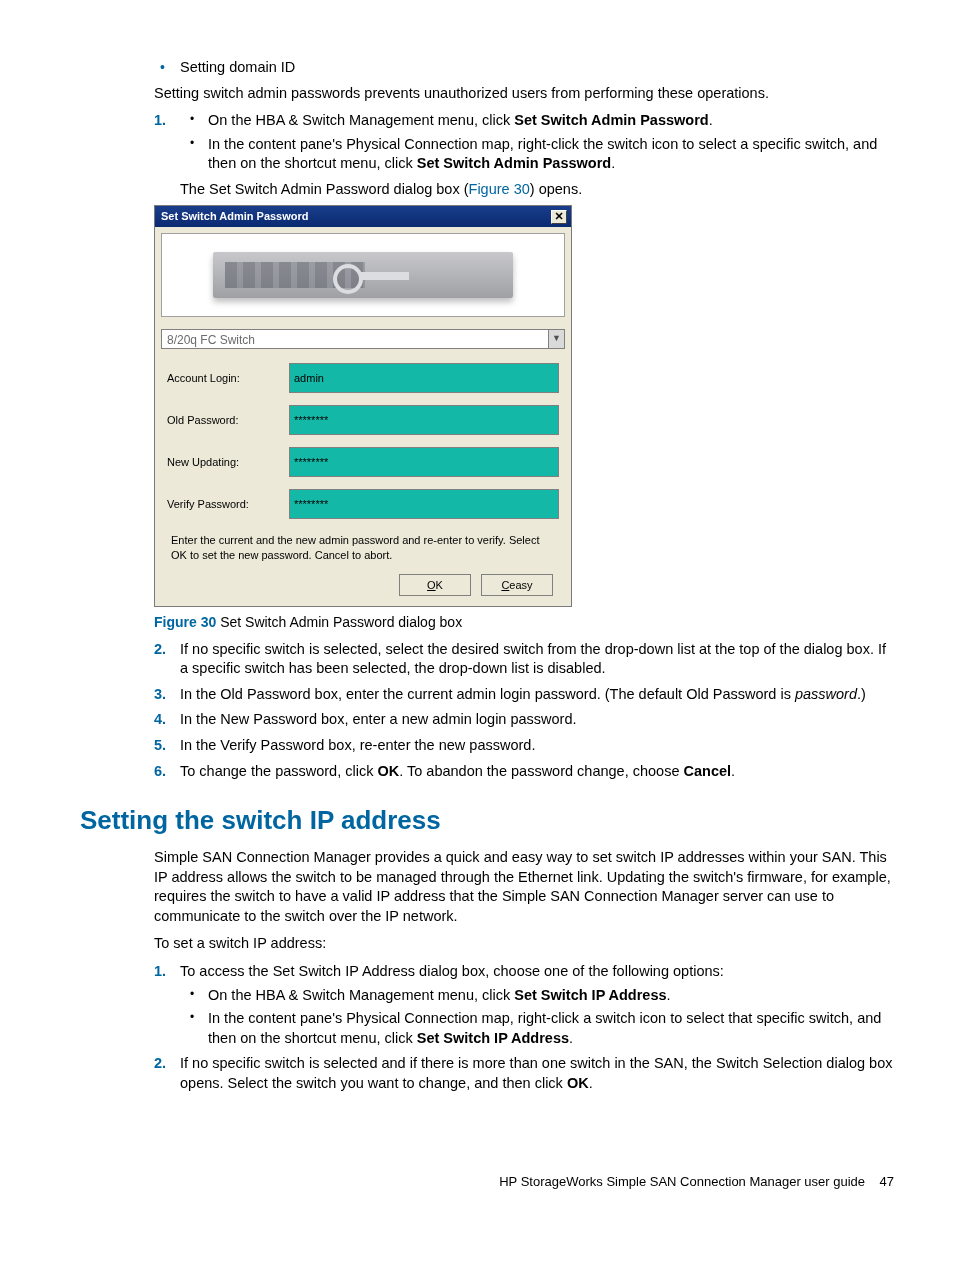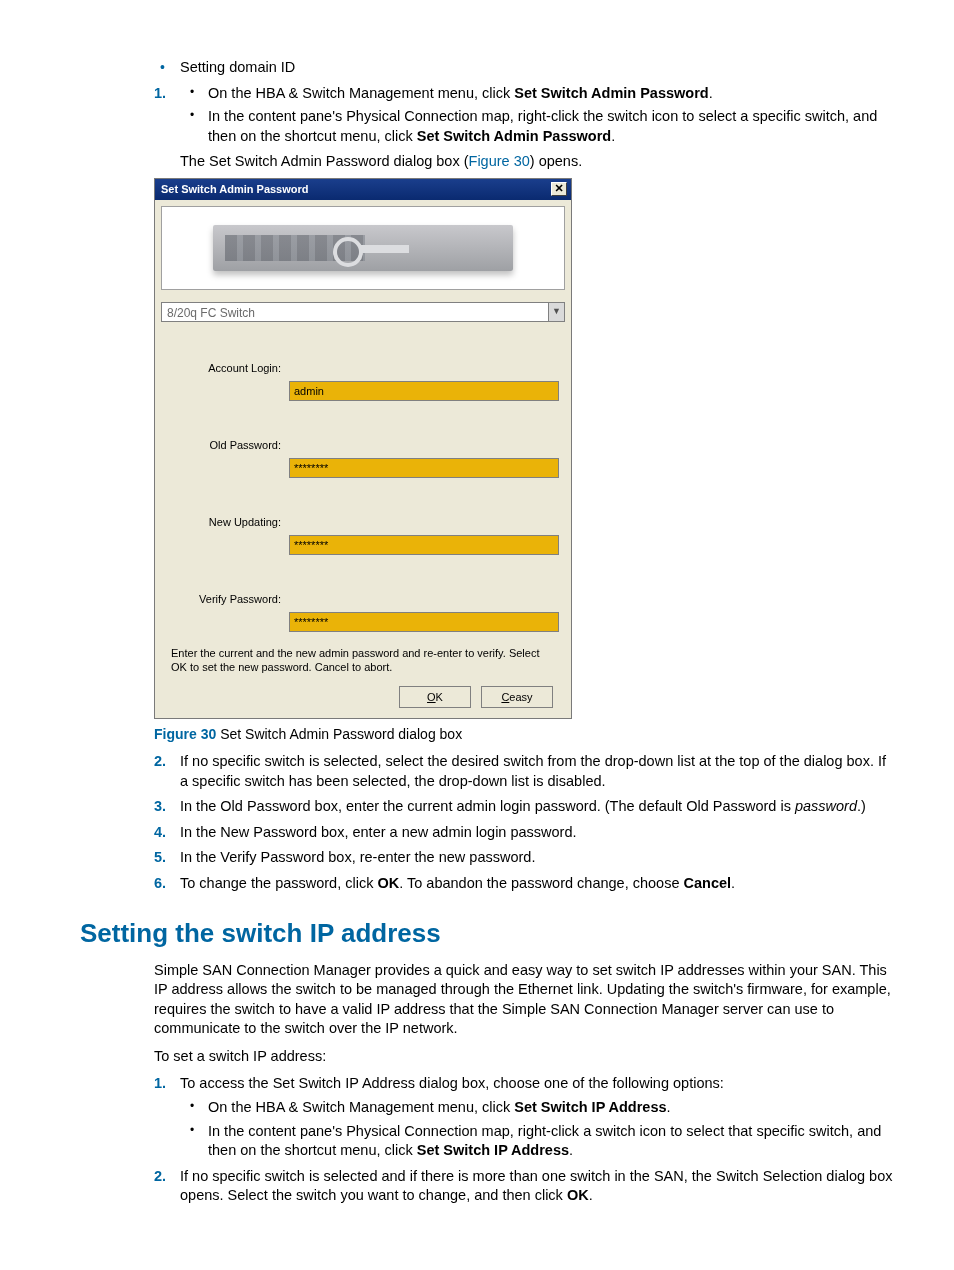--- a/index.html
+++ b/index.html
@@ -199,33 +199,32 @@
   .form {
     padding: 0 6px;
   }
   .form-row {
     display: flex;
     align-items: center;
     margin-bottom: 12px;
   }
   .form-row .lbl {
     width: 122px;
-    text-align: right;
+    text-align: left;
     padding-right: 8px;
     font-size: 11px;
   }
   .form-row input {
     flex: 1;
-    height: 20px;
+    height: 30px;
     border: 1px solid #808080;
-    background: #eab308;
+    background: #14b8a6;
     padding: 1px 4px;
     font-family: Tahoma, Arial, sans-serif;
     font-size: 11px;
-    margin-top: 45px;
   }
   .instr {
     font-size: 11px;
     padding: 2px 4px 10px 4px;
     line-height: 1.3;
   }
   .dlg-buttons {
     display: flex;
     justify-content: flex-end;
     gap: 10px;
@@ -248,20 +247,21 @@
 </style>
 </head>
 <body>
 
 <div class="page">
 
   <div class="indent">
     <ul class="bullets">
       <li><span>Setting domain ID</span></li>
     </ul>
+    <p>Setting switch admin passwords prevents unauthorized users from performing these operations.</p>
 
     <ol class="steps">
       <li>
         <ul class="sub-bullets" style="margin-left:6px;">
           <li>
             <span>On the HBA &amp; Switch Management menu, click </span><span class="bold">Set Switch Admin Password</span><span>.</span>
           </li>
           <li>
             <span>In the content pane's Physical Connection map, right-click the switch icon to select a specific switch, and then on the shortcut menu, click </span><span class="bold">Set Switch Admin Password</span><span>.</span>
           </li>

